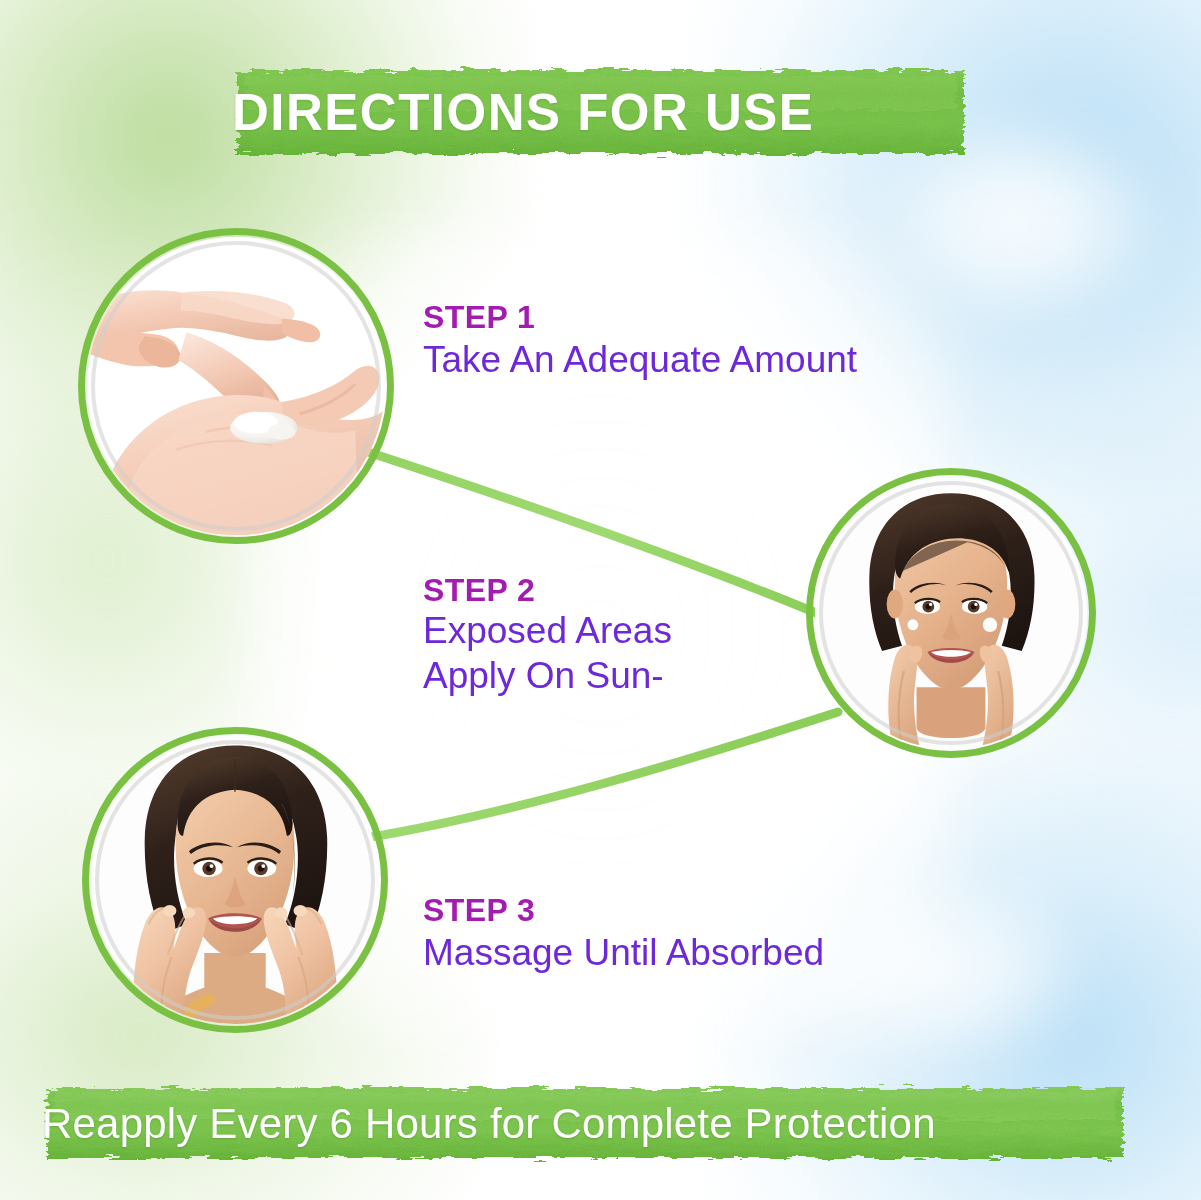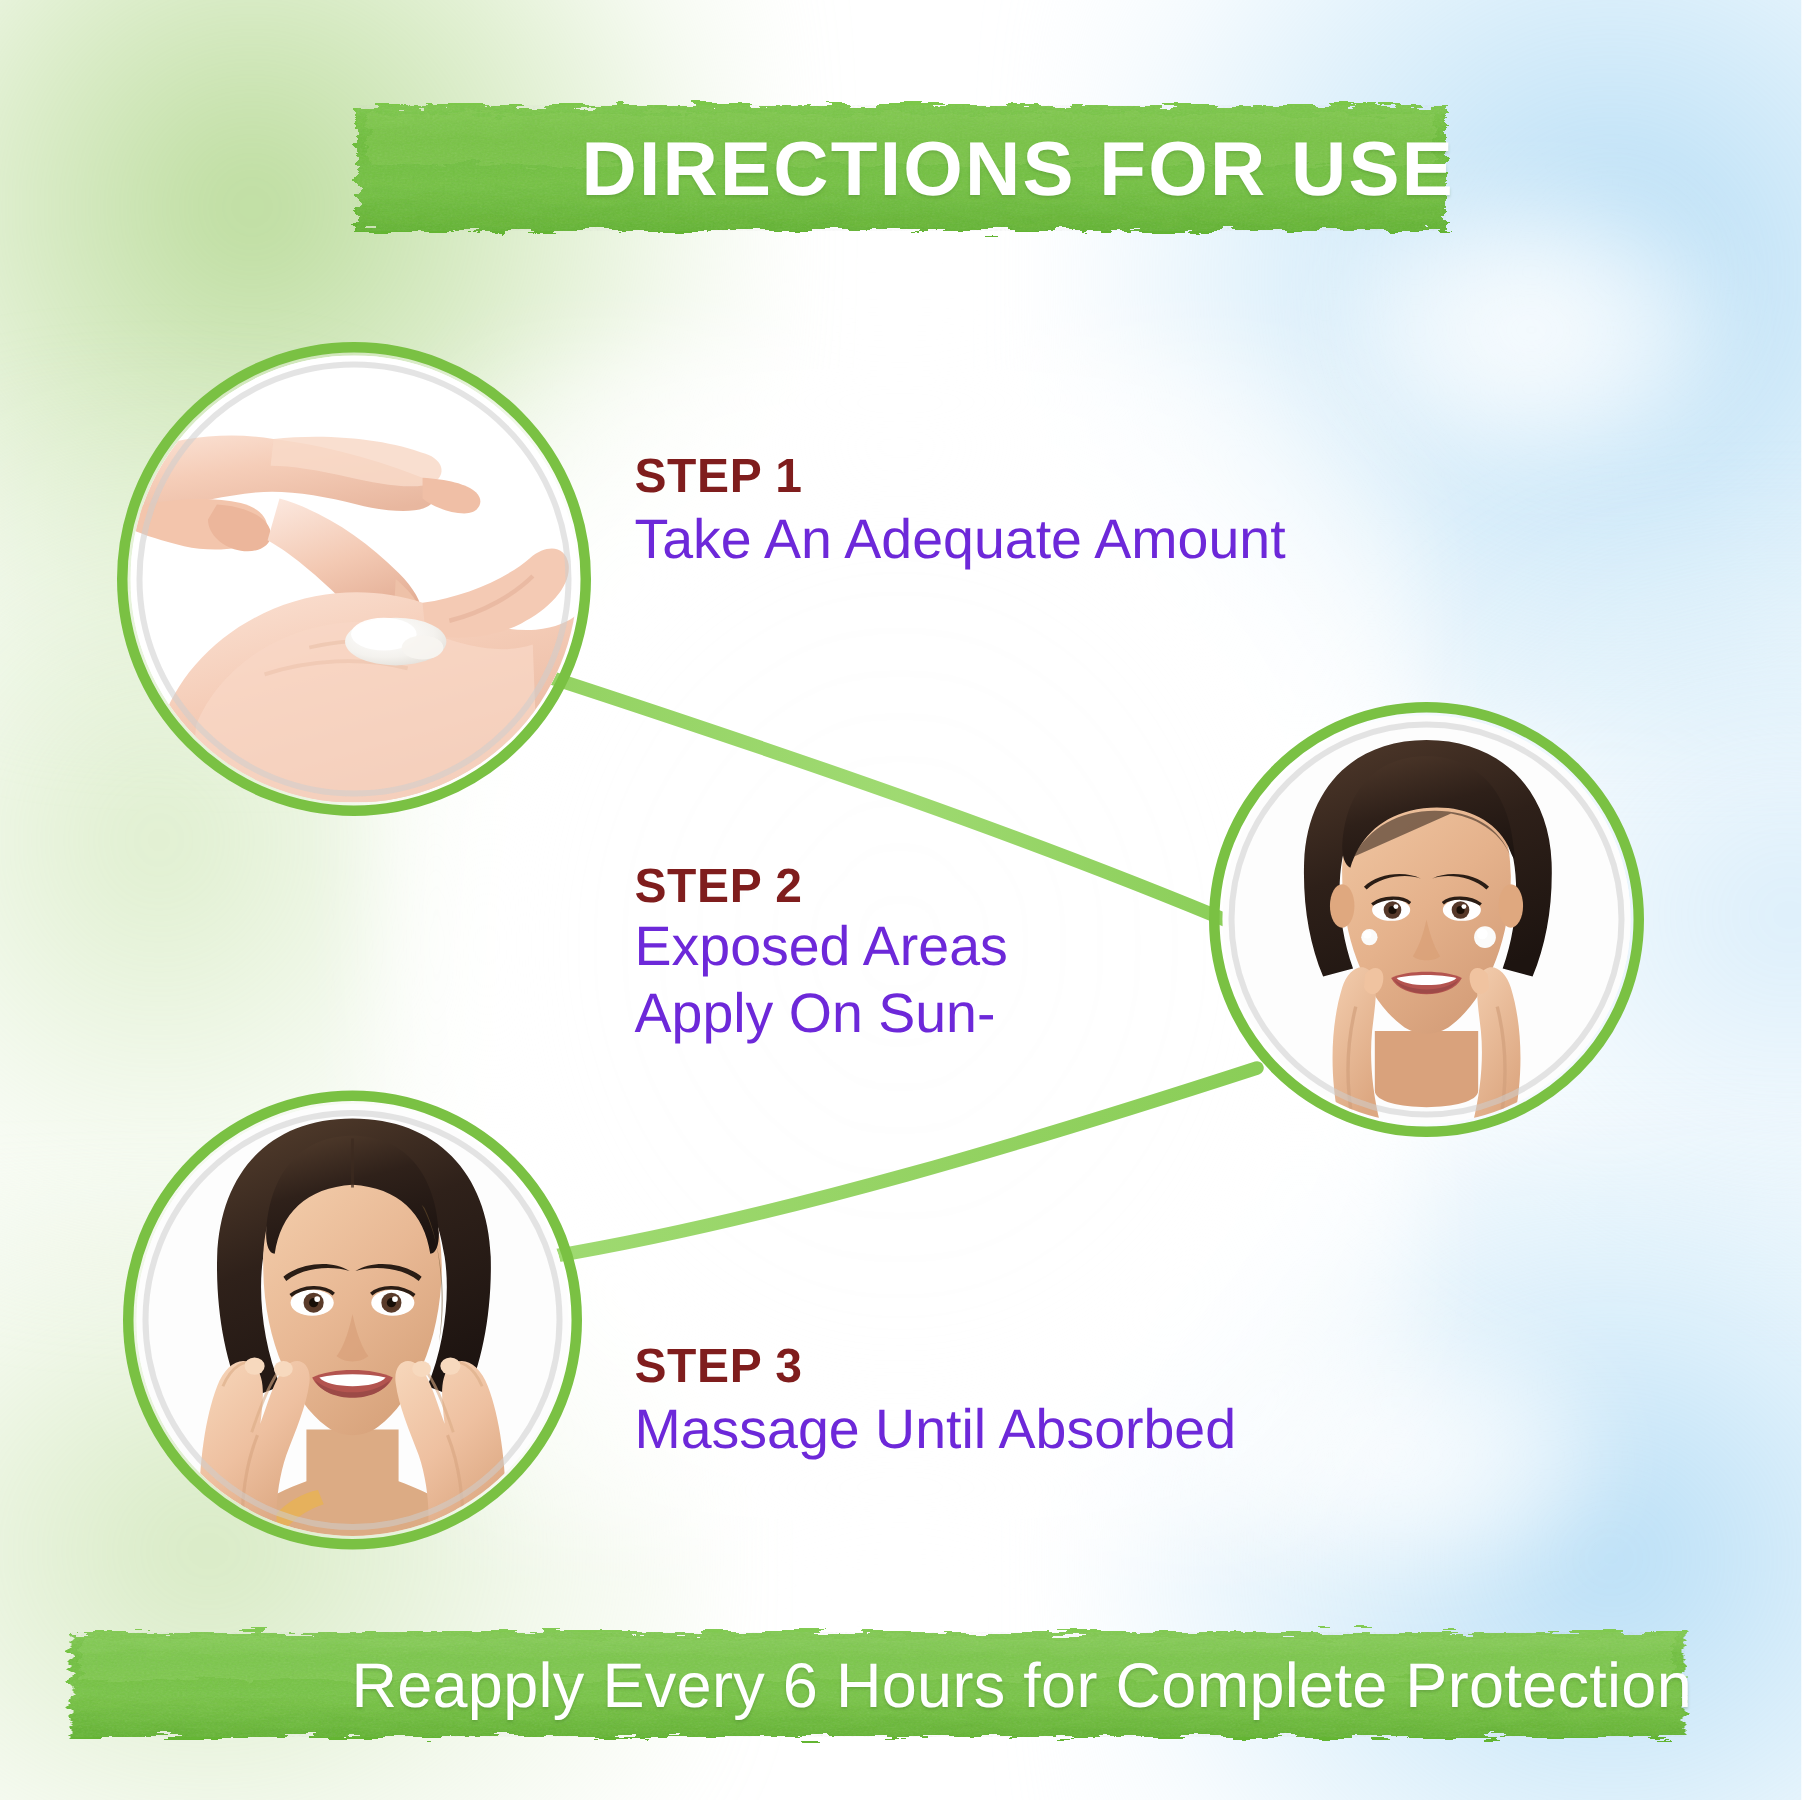--- a/index.html
+++ b/index.html
@@ -113,21 +113,21 @@
     left: 0; top: 0;
     width: 1201px; height: 1200px;
     pointer-events: none;
   }
 
   
   .banner {
     position: absolute;
     display: flex;
     align-items: center;
-    justify-content: flex-end;
+    justify-content: flex-start;
   }
   .banner-brush {
     position: absolute;
     inset: 0;
   }
   .banner-text {
     position: relative;
     color: #ffffff;
     white-space: nowrap;
     z-index: 2;
@@ -194,21 +194,21 @@
 
   #circle-1 { left: 78px;  top: 228px; width: 316px; height: 316px; }
   #circle-2 { left: 806px; top: 468px; width: 290px; height: 290px; }
   #circle-3 { left: 82px;  top: 727px; width: 306px; height: 306px; }
 
   
   .step-block {
     position: absolute;
   }
   .step-label {
-    color: #7f1d1d;
+    color: #a21caf;
     font-size: 32px;
     font-weight: bold;
     letter-spacing: 0.4px;
     line-height: 1.12;
   }
   .step-desc {
     color: #6d28d9;
     font-size: 37px;
     font-weight: normal;
     line-height: 1.18;

